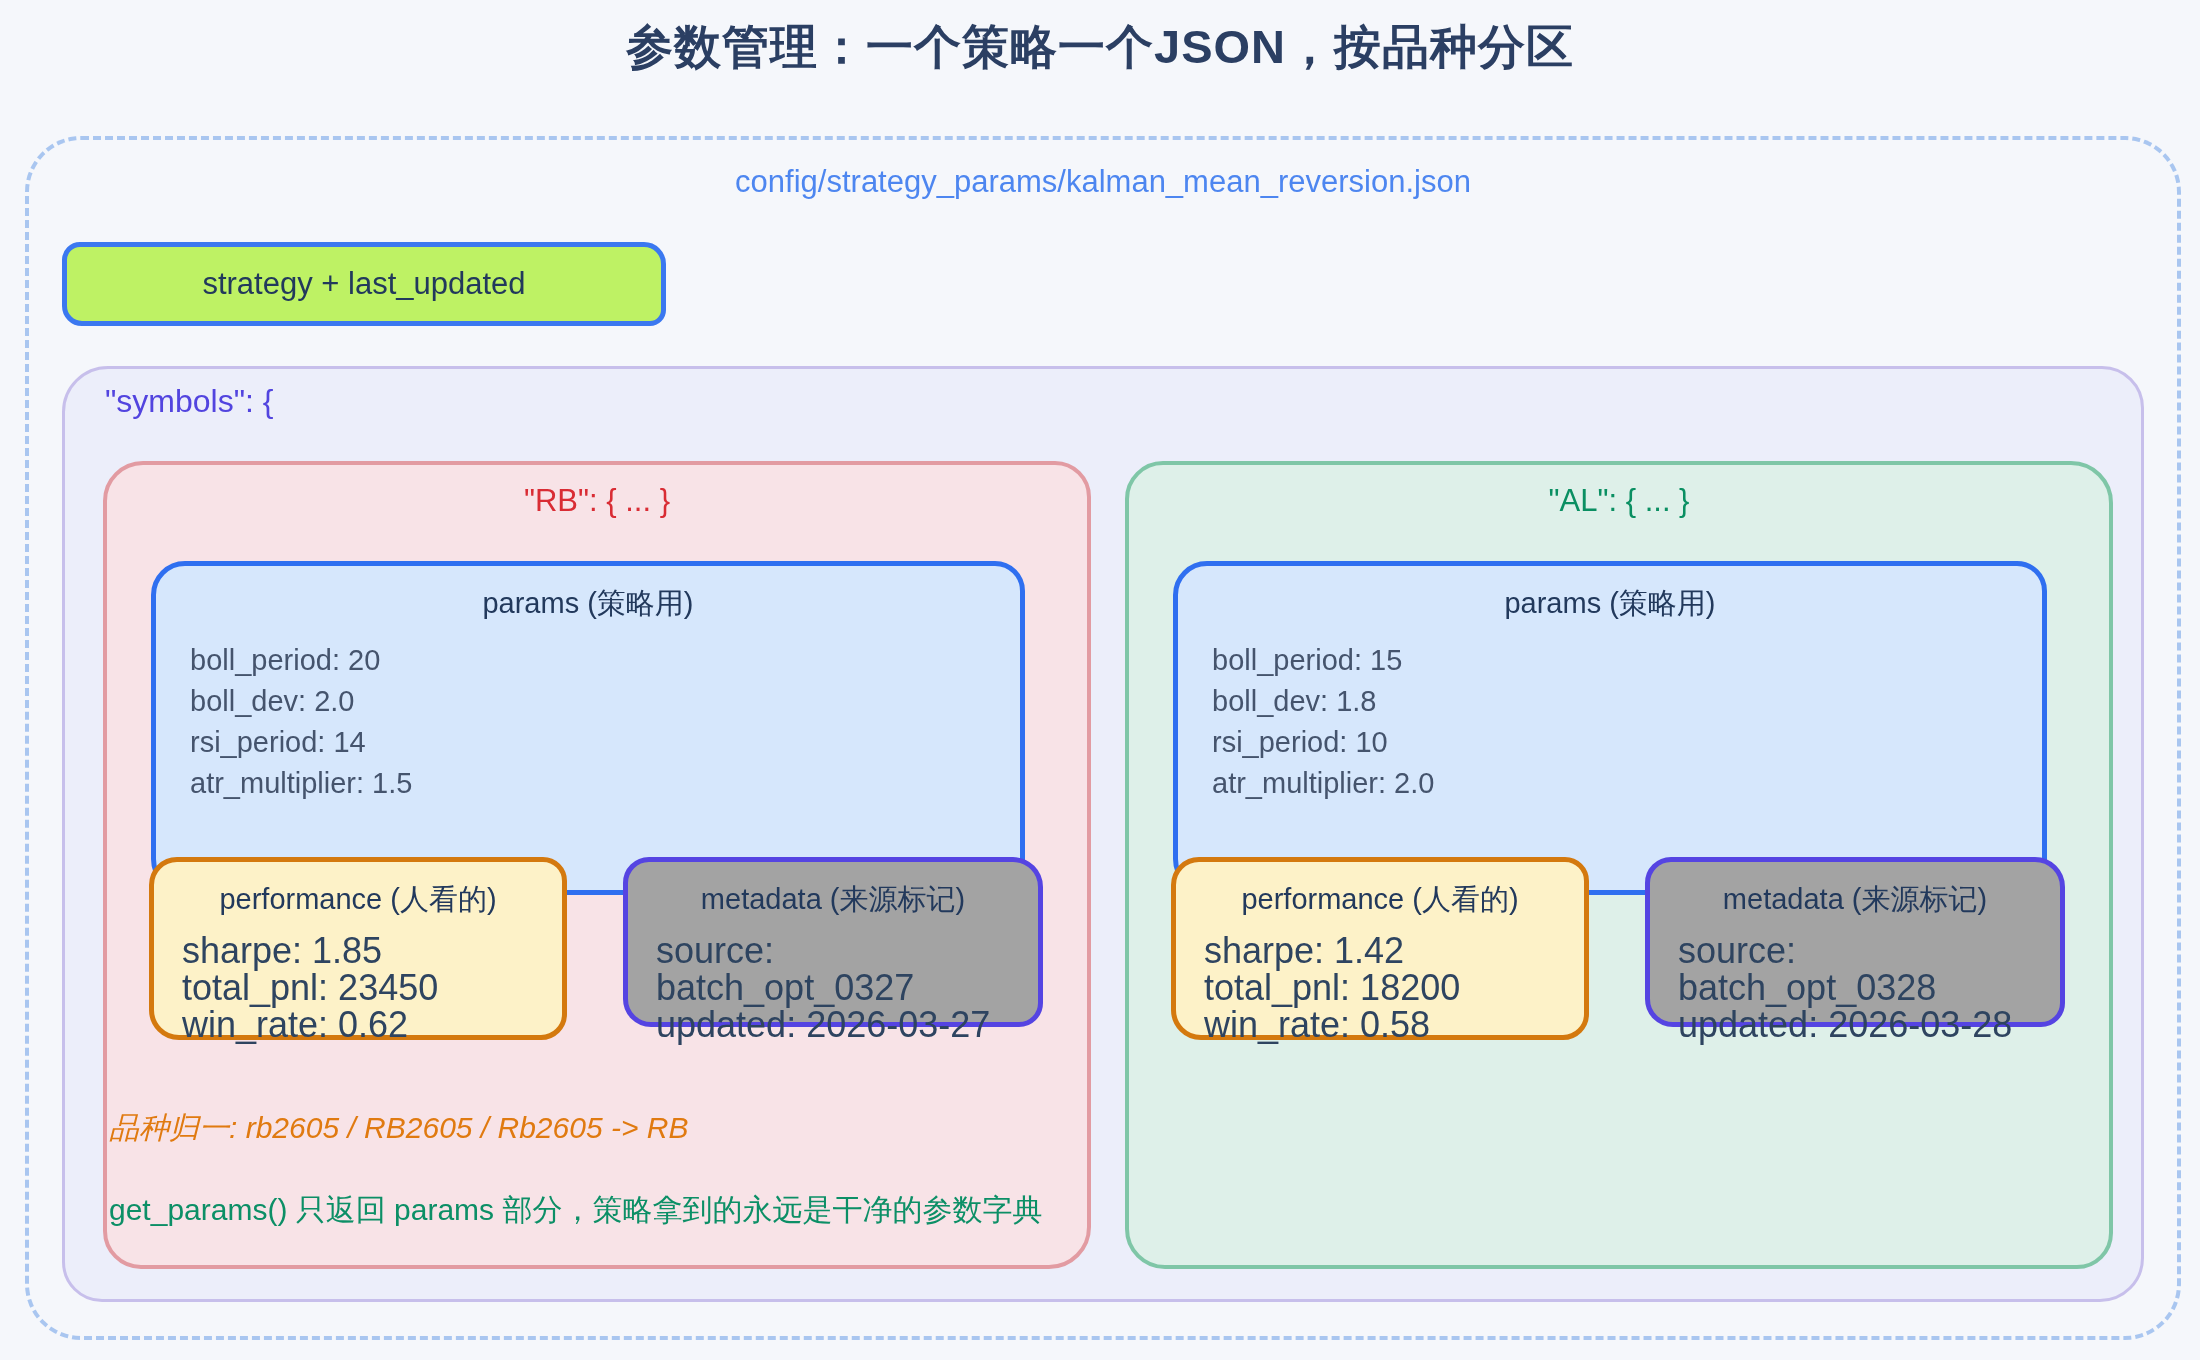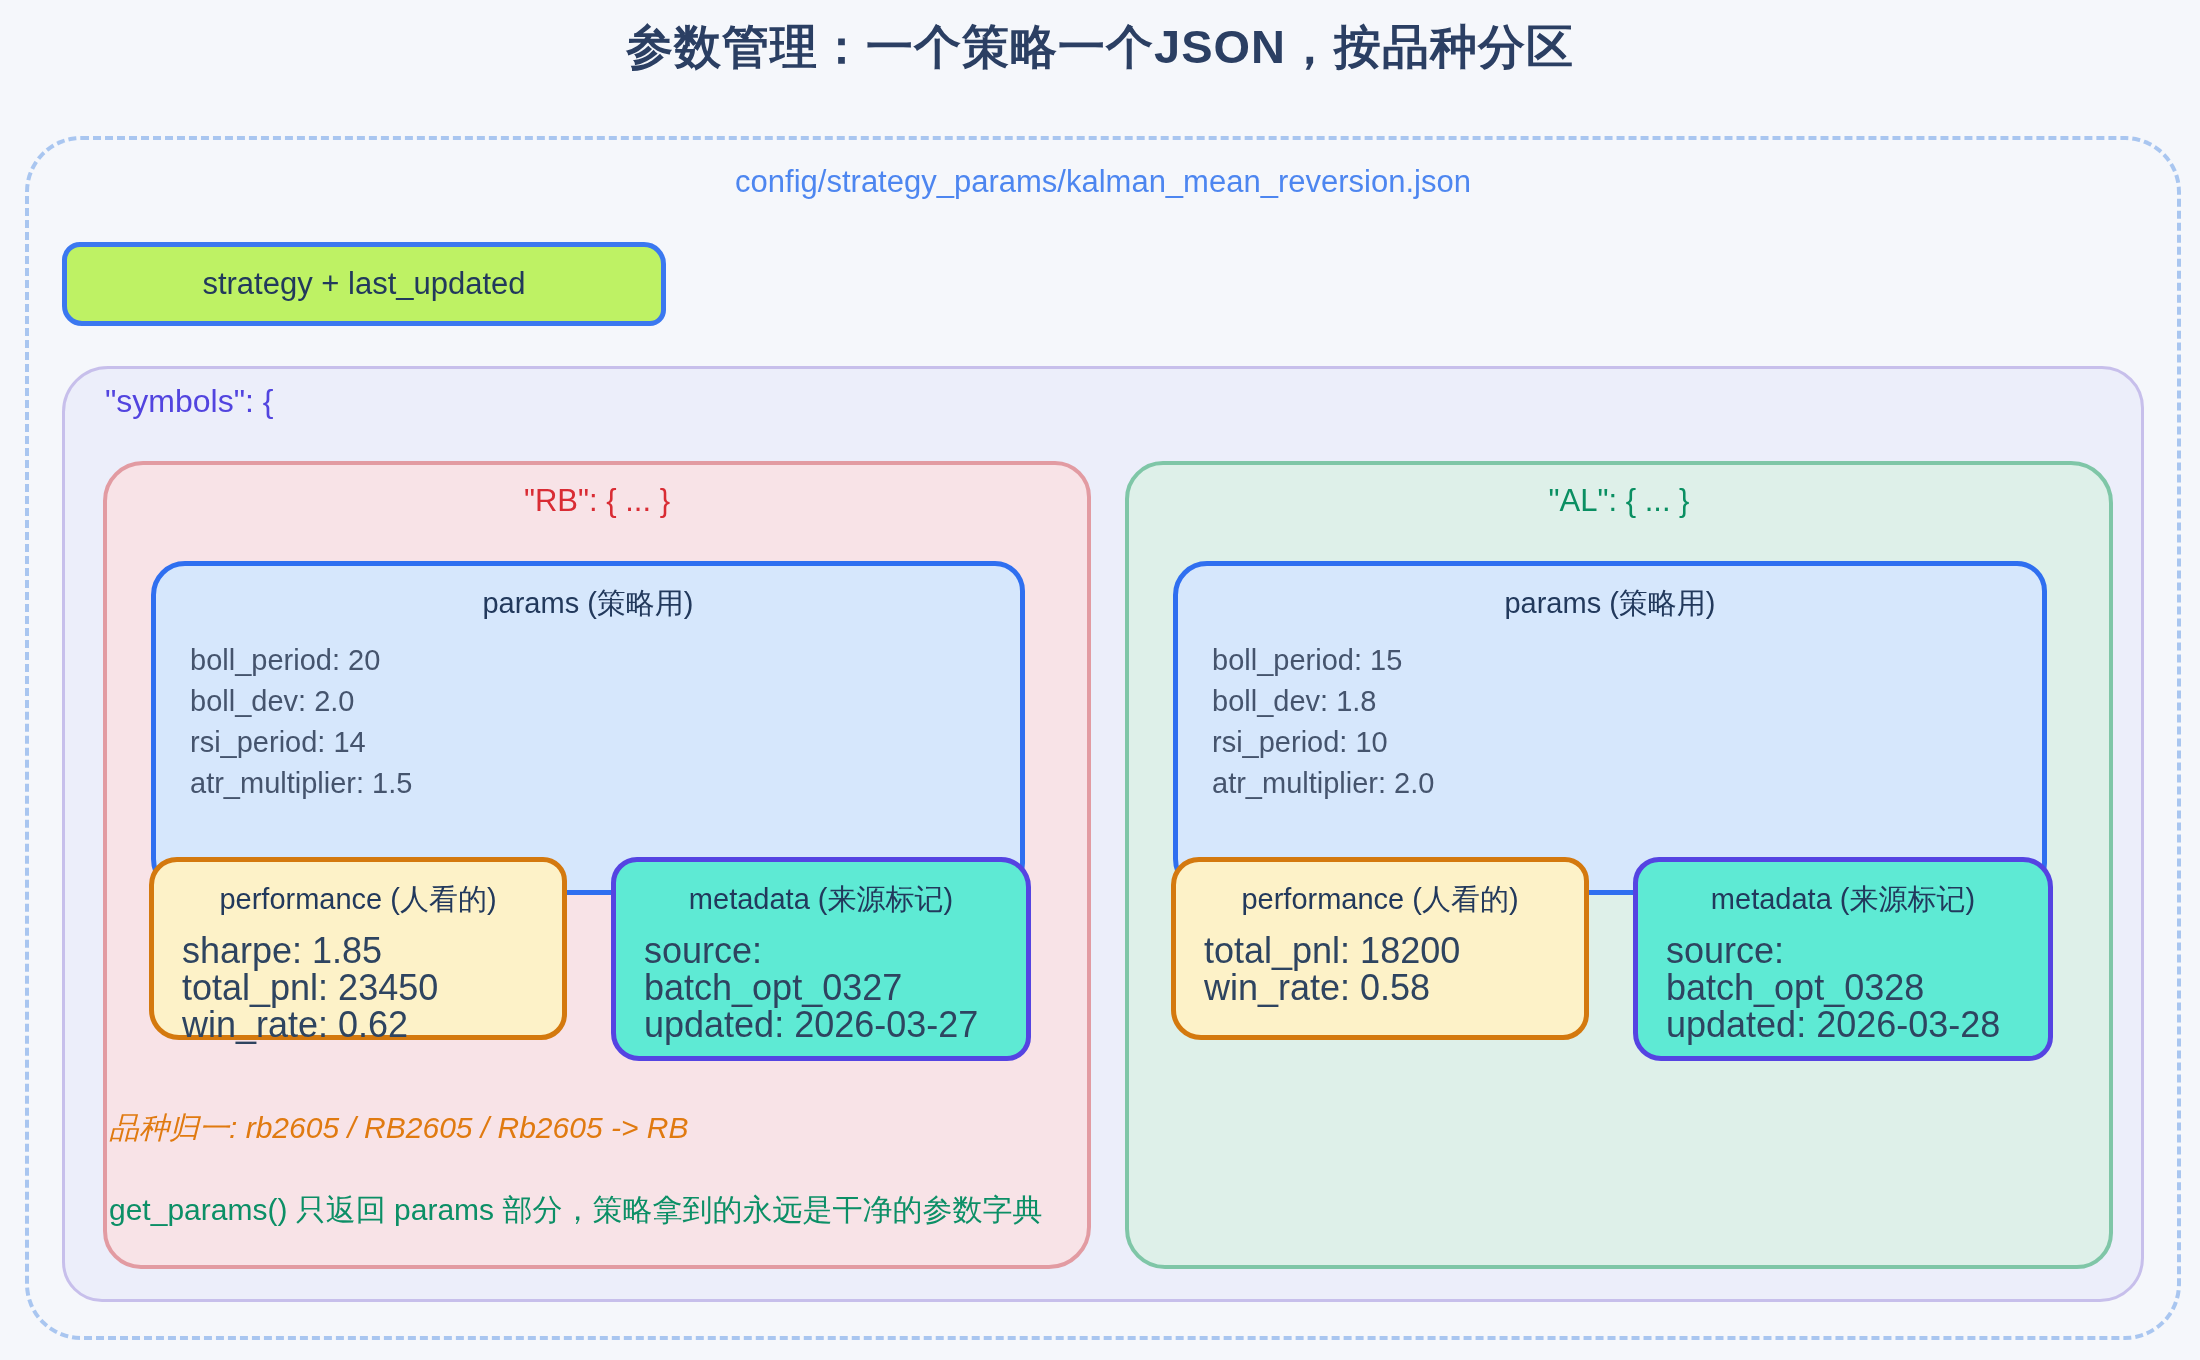--- a/index.html
+++ b/index.html
@@ -114,23 +114,23 @@
     color: #45546d;
   }
   .perf-box {
     left: 42px; top: 392px;
     width: 418px; height: 183px;
     background: #fdf2c8;
     border: 5px solid #d4790e;
     border-radius: 28px 24px 26px 30px;
   }
   .meta-box {
-    left: 504px; top: 392px;
-    width: 420px; height: 204px;
-    background: #5eead4;
+    left: 516px; top: 392px;
+    width: 420px; height: 170px;
+    background: #a3a3a3;
     border: 5px solid #5544e2;
     border-radius: 26px 30px 24px 28px;
   }
   .small-lines {
     margin-top: 12px;
     padding-left: 28px;
     font-size: 36px;
     line-height: 37px;
     color: #2e4460;
   }
@@ -205,20 +205,21 @@
             <div>boll_period: 15</div>
             <div>boll_dev: 1.8</div>
             <div>rsi_period: 10</div>
             <div>atr_multiplier: 2.0</div>
           </div>
         </div>
 
         <div class="inner-box perf-box">
           <div class="inner-title">performance (人看的)</div>
           <div class="small-lines">
+            <div>sharpe: 1.42</div>
             <div>total_pnl: 18200</div>
             <div>win_rate: 0.58</div>
           </div>
         </div>
 
         <div class="inner-box meta-box">
           <div class="inner-title">metadata (来源标记)</div>
           <div class="small-lines">
             <div>source: batch_opt_0328</div>
             <div>updated: 2026-03-28</div>

